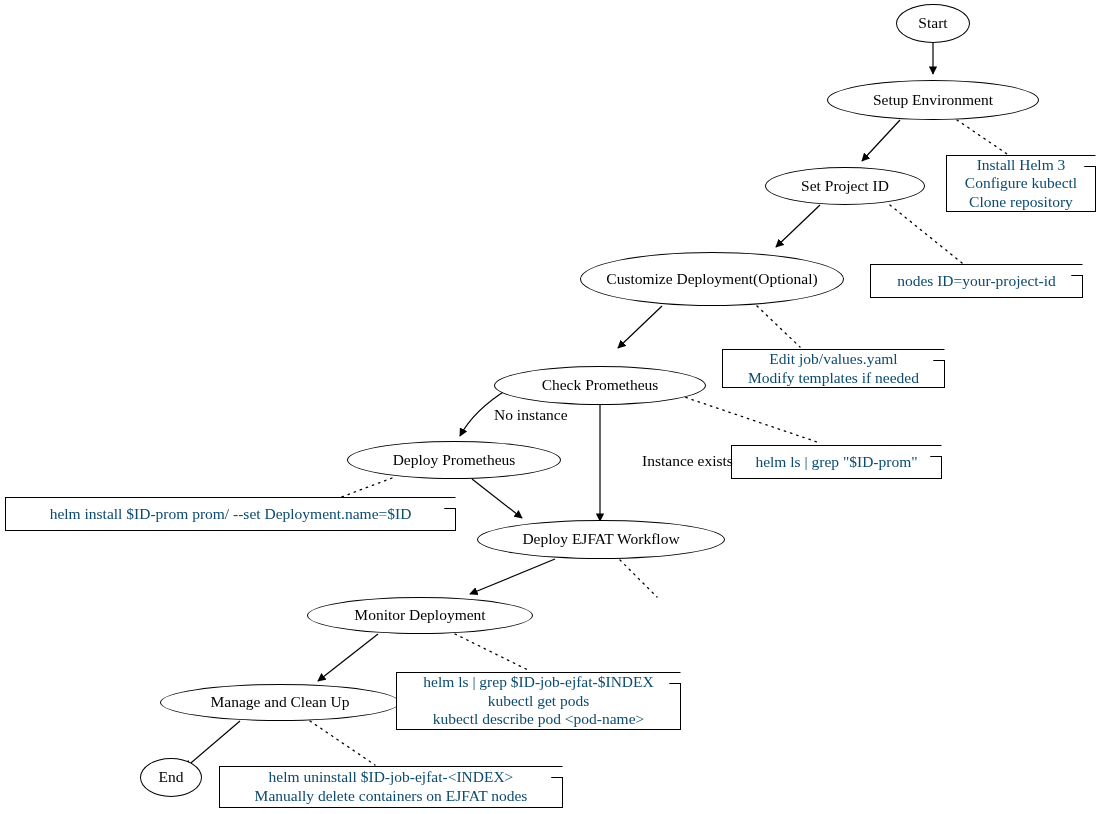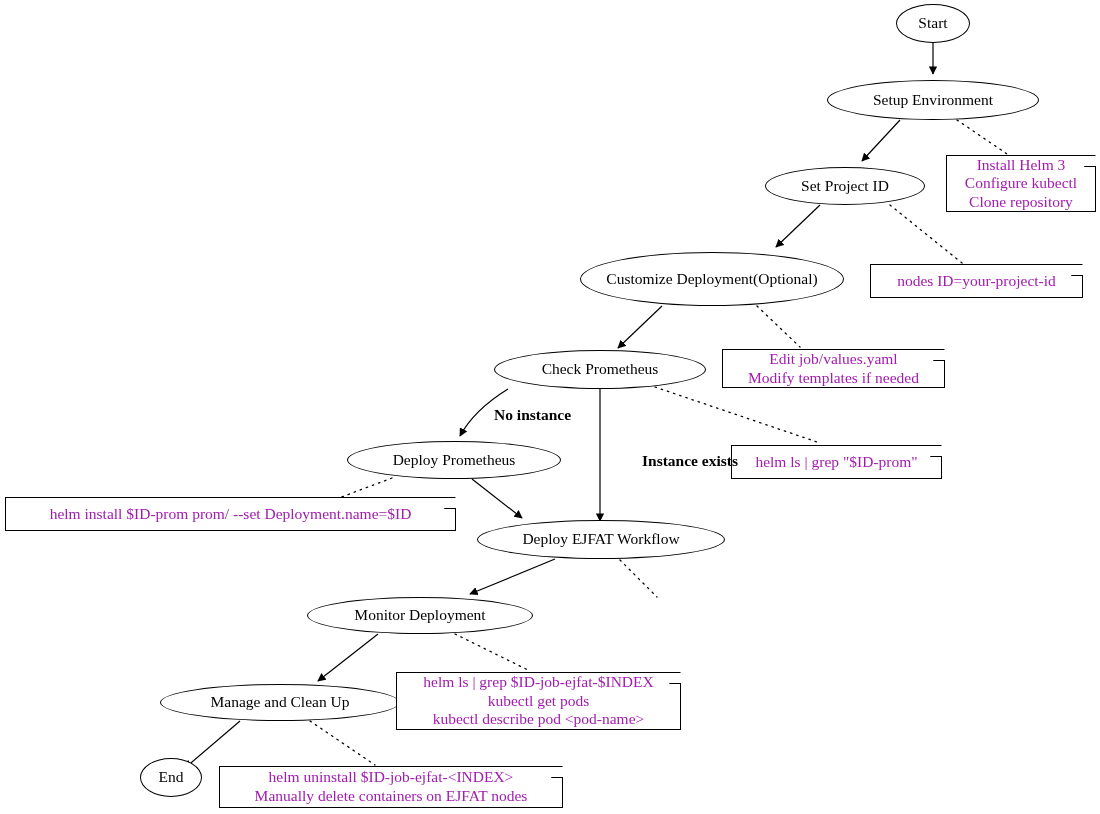--- a/index.html
+++ b/index.html
@@ -44,21 +44,21 @@
     white-space: normal;
   }
   .note {
     position: absolute;
     display: flex;
     align-items: center;
     justify-content: center;
     text-align: center;
     border: 1.1px solid #000000;
     background: #ffffff;
-    color: #a21caf;
+    color: #0c4a6e;
     font-size: 15.5px;
     line-height: 1.2;
     box-sizing: border-box;
     z-index: 3;
     white-space: pre;
     padding: 2px 6px;
   }
   .note::after {
     content: "";
     position: absolute;
@@ -72,21 +72,20 @@
     transform: translate(0, 0);
     clip-path: polygon(100% 0, 0 100%, 100% 100%);
   }
   .edge-label {
     position: absolute;
     font-size: 15.5px;
     color: #000000;
     background: transparent;
     white-space: nowrap;
     z-index: 4;
-    font-weight: bold;
   }
 </style>
 </head>
 <body>
 
 <div id="canvas">
 
   <svg id="edges" viewBox="0 0 1100 814" xmlns="http://www.w3.org/2000/svg">
     <defs>
       <marker id="arrow" viewBox="0 0 10 10" refX="9" refY="5" markerWidth="7" markerHeight="7" orient="auto-start-reverse">
@@ -129,21 +128,21 @@
 
   <div class="node" style="left:765px; top:167px; width:160px; height:38px;">
     <span>Set Project ID</span>
   </div>
 
   <div class="node two-line" style="left:580px; top:252px; width:264px; height:54px; flex-direction:row;">
     <span>Customize Deployment</span>
     <span>(Optional)</span>
   </div>
 
-  <div class="node" style="left:494px; top:350px; width:212px; height:39px;text-align:center;">
+  <div class="node" style="left:494px; top:366px; width:212px; height:39px;text-align:center;">
     <span>Check Prometheus</span>
   </div>
 
   <div class="node" style="left:347px; top:441px; width:214px; height:38px;">
     <span>Deploy Prometheus</span>
   </div>
 
   <div class="node" style="left:477px; top:520px; width:248px; height:39px;">
     <span>Deploy EJFAT Workflow</span>
   </div>

